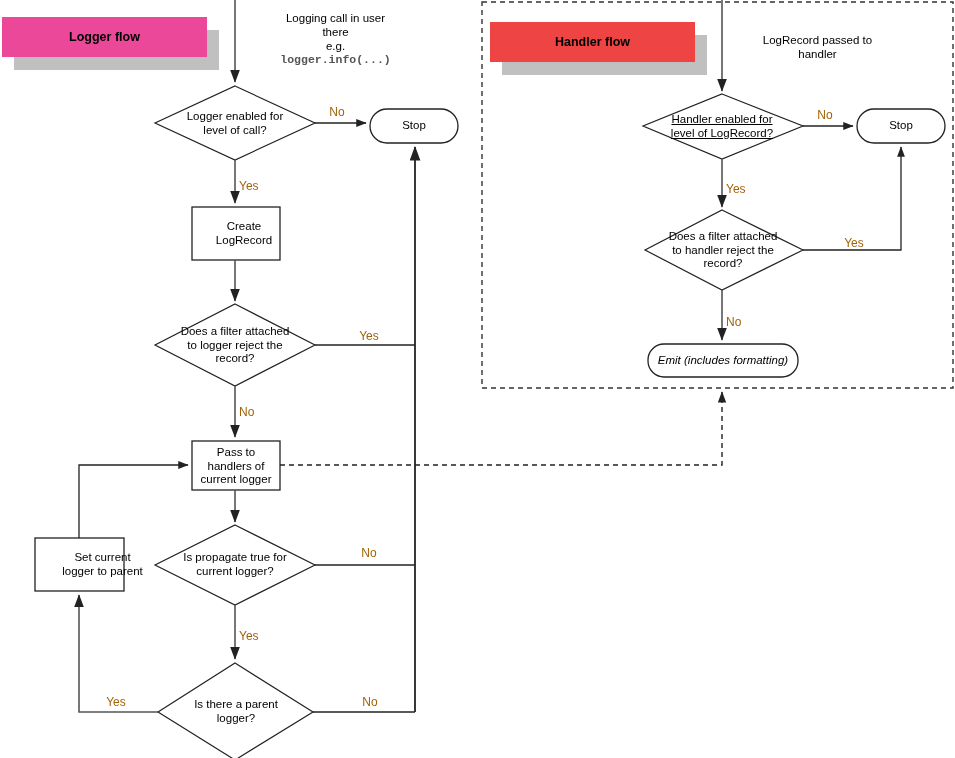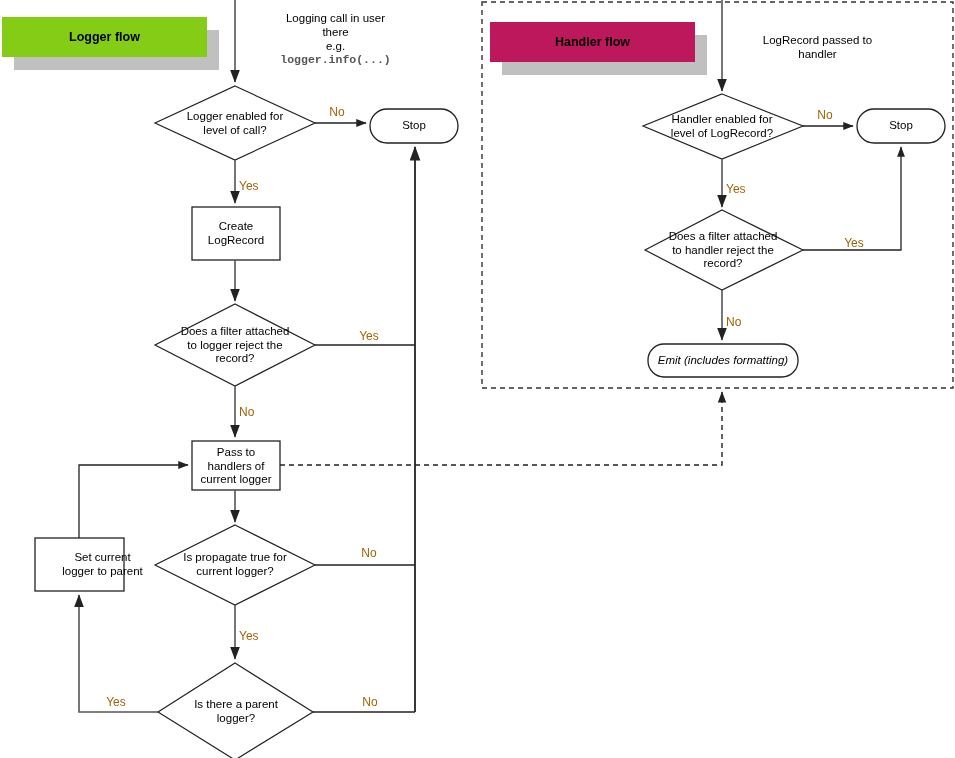--- a/index.html
+++ b/index.html
@@ -130,26 +130,26 @@
     <polygon points="722,210 803,250 722,290 645,250" fill="#fff" stroke="#222" stroke-width="1.2"></polygon>
 
     <polyline points="803,250 901,250 901,147" fill="none" stroke="#222" stroke-width="1.3" marker-end="url(#arrow)"></polyline>
 
     <line x1="722" y1="290" x2="722" y2="340" stroke="#555" stroke-width="1.6" marker-end="url(#arrow)"></line>
 
     <rect x="648" y="344" width="150" height="33" rx="16" ry="16" fill="#fff" stroke="#222" stroke-width="1.3"></rect>
   </svg>
 
   <div class="flow-shadow" style="left:14px;top:30px;width:205px;height:40px;"></div>
-  <div class="flow-title" style="left:2px;top:17px;width:205px;height:40px;background:#84cc16;text-align:right;">
+  <div class="flow-title" style="left:2px;top:17px;width:205px;height:40px;background:#ec4899;text-align:right;">
     <span>Logger flow</span>
   </div>
 
   <div class="flow-shadow" style="left:502px;top:35px;width:205px;height:40px;"></div>
-  <div class="flow-title" style="left:490px;top:22px;width:205px;height:40px;background:#be185d;">
+  <div class="flow-title" style="left:490px;top:22px;width:205px;height:40px;background:#ef4444;">
     <span>Handler flow</span>
   </div>
 
   <div class="topnote" style="left:243px;top:11px;width:185px;">
     <span>Logging call in user</span><br>
     <span>there</span><br>
     <span>e.g.</span>
     <span class="mono">logger.info(...)</span>
   </div>
 
@@ -159,21 +159,21 @@
   <div class="topnote" style="left:730px;top:33px;width:175px;">
     <span>LogRecord passed to</span><br>
     <span>handler</span>
   </div>
 
   <div class="node-label" style="left:155px;top:110px;width:160px;">Logger enabled for
 level of call?</div>
 
   <div class="node-label" style="left:370px;top:119px;width:88px;">Stop</div>
 
-  <div class="node-label" style="left:192px;top:220px;width:88px;">Create
+  <div class="node-label" style="left:200px;top:220px;width:88px;">Create
 LogRecord</div>
 
   <div class="node-label" style="left:152px;top:325px;width:166px;">Does a filter attached
 to logger reject the
 record?</div>
 
   <div class="node-label" style="left:189px;top:446px;width:94px;">Pass to
 handlers of
 current logger</div>
 
@@ -188,21 +188,21 @@
 
   <div class="edge-label" style="left:322px;top:105px;width:30px;">No</div>
   <div class="edge-label" style="left:239px;top:179px;width:30px;text-align:left;">Yes</div>
   <div class="edge-label" style="left:352px;top:329px;width:34px;">Yes</div>
   <div class="edge-label" style="left:239px;top:405px;width:30px;text-align:left;">No</div>
   <div class="edge-label" style="left:354px;top:546px;width:30px;">No</div>
   <div class="edge-label" style="left:239px;top:629px;width:32px;text-align:left;">Yes</div>
   <div class="edge-label" style="left:100px;top:695px;width:32px;">Yes</div>
   <div class="edge-label" style="left:355px;top:695px;width:30px;">No</div>
 
-  <div class="node-label" style="left:640px;top:113px;width:164px;">Handler enabled for
+  <div class="node-label" style="left:640px;top:113px;width:164px;text-decoration:underline;">Handler enabled for
 level of LogRecord?</div>
 
   <div class="node-label" style="left:857px;top:119px;width:88px;">Stop</div>
 
   <div class="node-label" style="left:640px;top:230px;width:166px;">Does a filter attached
 to handler reject the
 record?</div>
 
   <div class="node-label" style="left:648px;top:354px;width:150px;font-style:italic;">Emit (includes formatting)</div>
 

